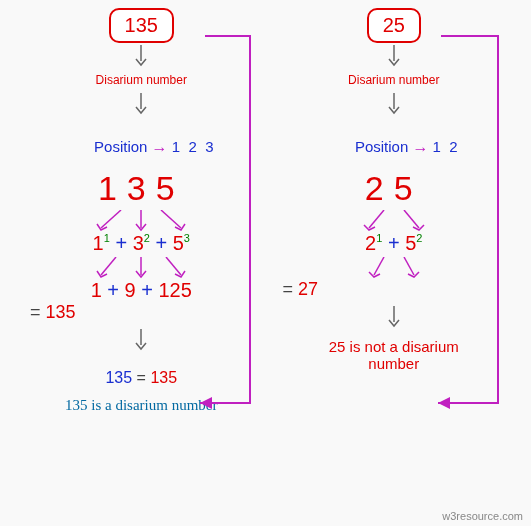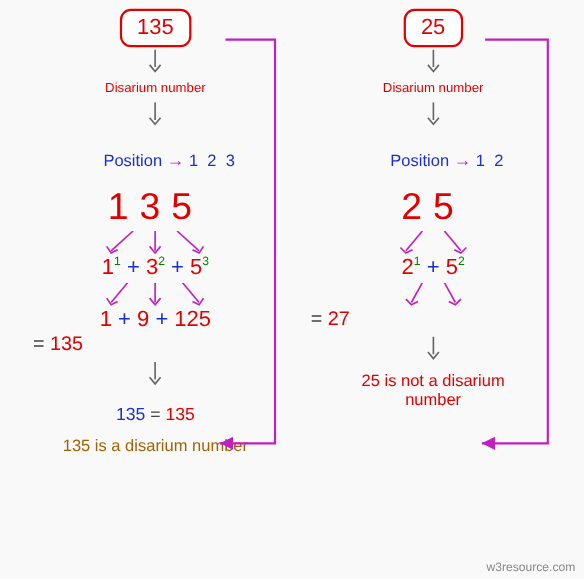--- a/index.html
+++ b/index.html
@@ -83,21 +83,21 @@
   }
   .compare .lhs { color: #1a2fd0; }
   .compare .op { color: #444; }
   .compare .rhs { color: #e00000; }
   .conclusion {
     text-align: center;
     font-size: 15px;
     margin-top: 10px;
     padding: 0 20px;
   }
-  .conclusion.good { color: #a16207; }
+  .conclusion.good { color: #0369a1; font-family: Liberation Serif, serif; }
   .conclusion.bad { color: #e00000; }
   .arrow-down {
     text-align: center;
     height: 22px;
     margin-top:2px;
   }
   .arrow-down svg { display: inline-block; }
   .mini-arrows { stroke:#c020c0; fill:none; stroke-width:1.5; }
   .credit {
     position: absolute;

